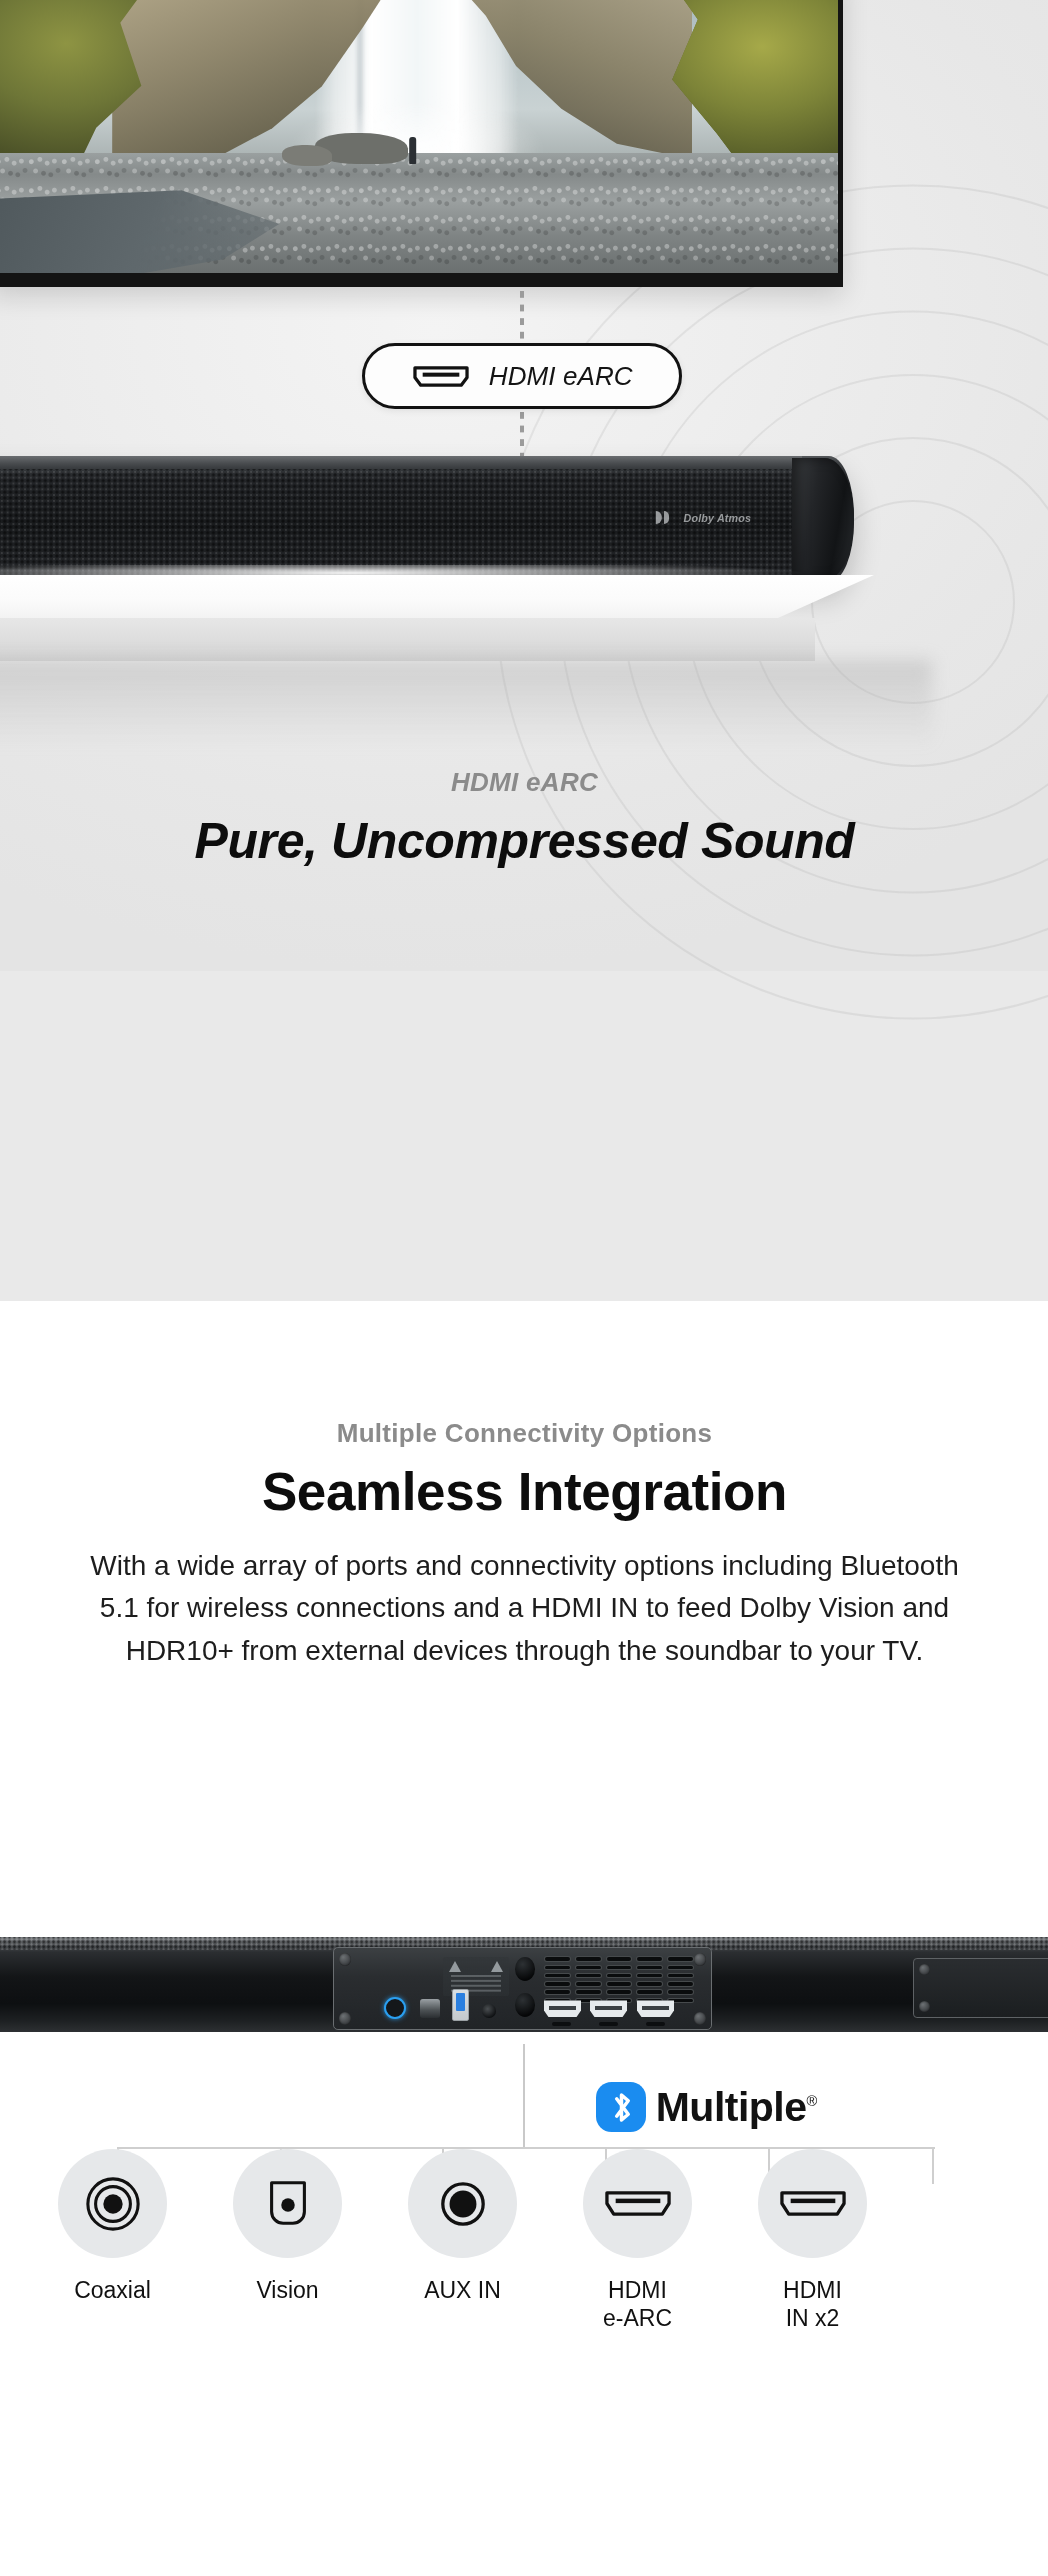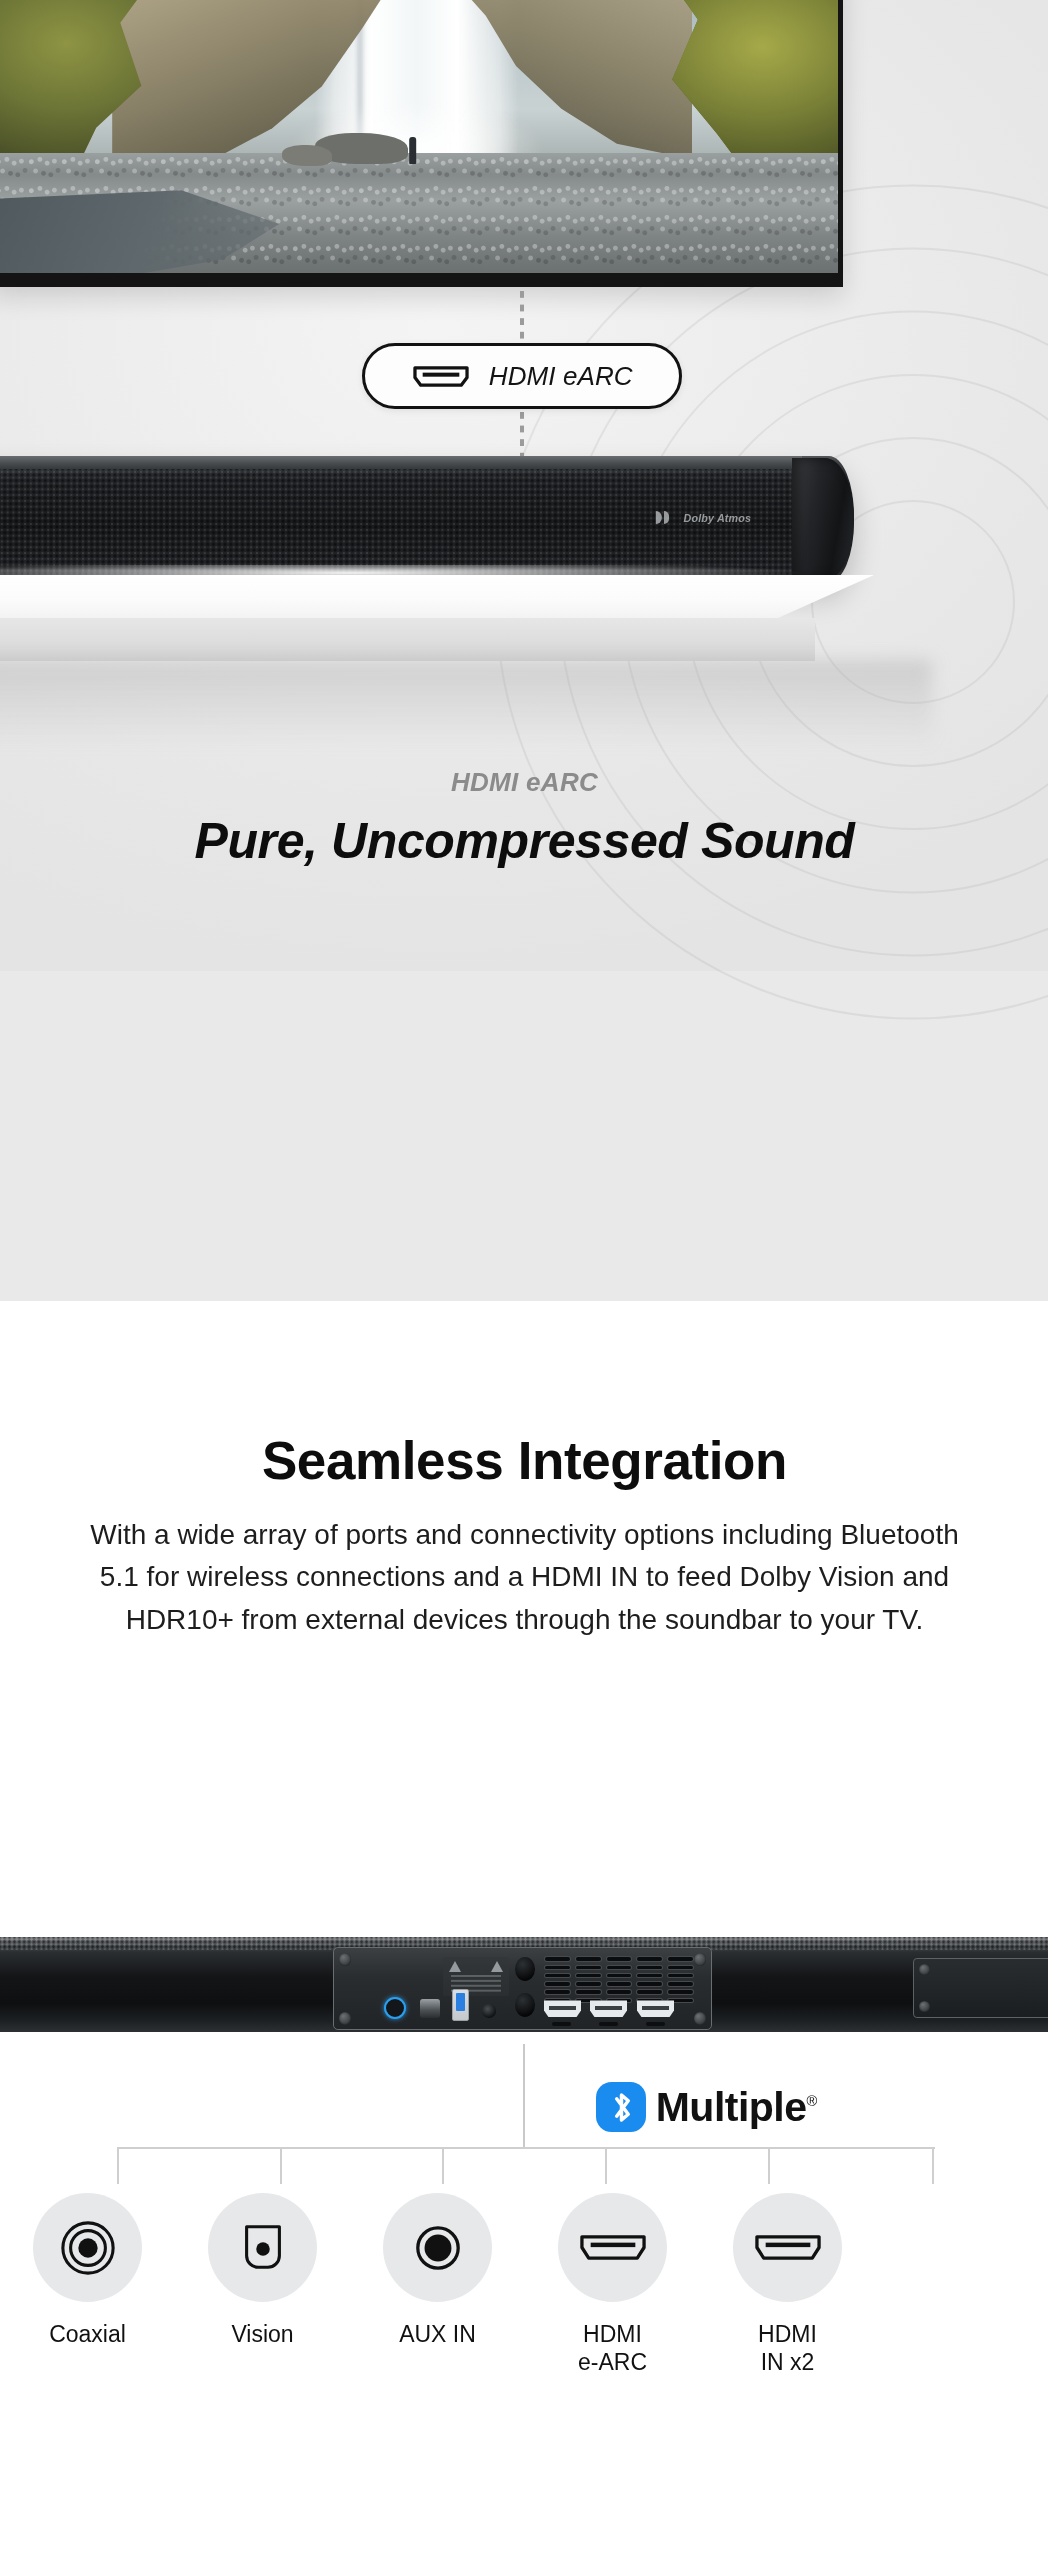--- a/index.html
+++ b/index.html
@@ -463,22 +463,23 @@
     display:flex; align-items:center; justify-content:center;
   }
   .bt-word {
     font-size: 41px; font-weight: 700; color:#121212; letter-spacing:-0.5px;
     font-family:"Liberation Sans", sans-serif;
   }
   .bt-reg { font-size: 14.6px; vertical-align: super; font-weight: 400; }
 
   
   .icon-row {
-    position: absolute; left: 0; top: 892px; width: 1049px;
+    position: absolute; left: 0; top: 848px; width: 1049px;
     display: flex;
+    padding-left: 25px;
   }
   .icon-item {
     width: 175px;
     display: flex; flex-direction: column; align-items: center;
   }
   .icon-circle {
     width: 109px; height: 109px; border-radius: 50%;
     background: #e6e8ea;
     display: flex; align-items: center; justify-content: center;
   }
@@ -564,20 +565,21 @@
 
     <div class="copy-1">
       <div class="eyebrow">HDMI eARC</div>
       <h2 class="headline">Pure, Uncompressed Sound</h2>
     </div>
   </section>
 
   <section class="sec2">
 
     <div class="copy-2">
+      <div class="eyebrow">Multiple Connectivity Options</div>
       <h2 class="headline">Seamless Integration</h2>
       <p class="body-copy">With a wide array of ports and connectivity options including Bluetooth 5.1 for wireless connections and a HDMI IN to feed Dolby Vision and HDR10+ from external devices through the soundbar to your TV.</p>
     </div>
 
     <div class="rear-wrap">
       <div class="rear-bar">
         <div class="rear-mesh"></div>
       </div>
 
       <div class="rear-right-panel">

